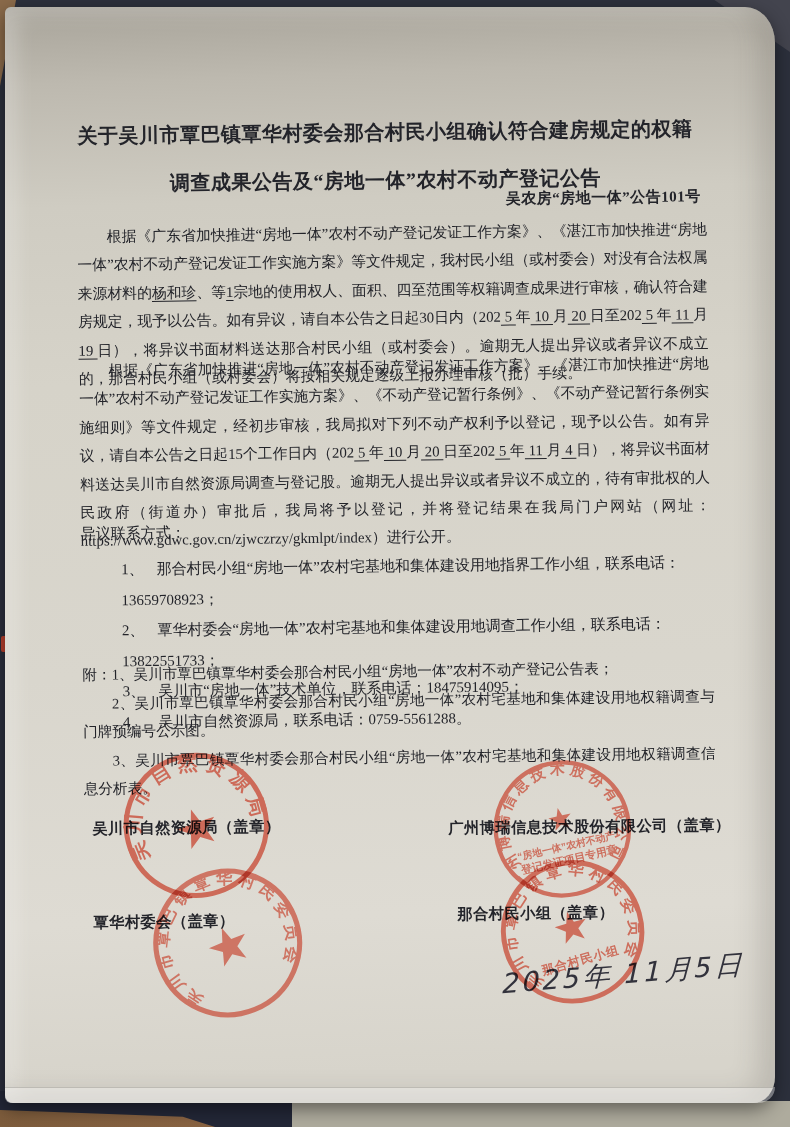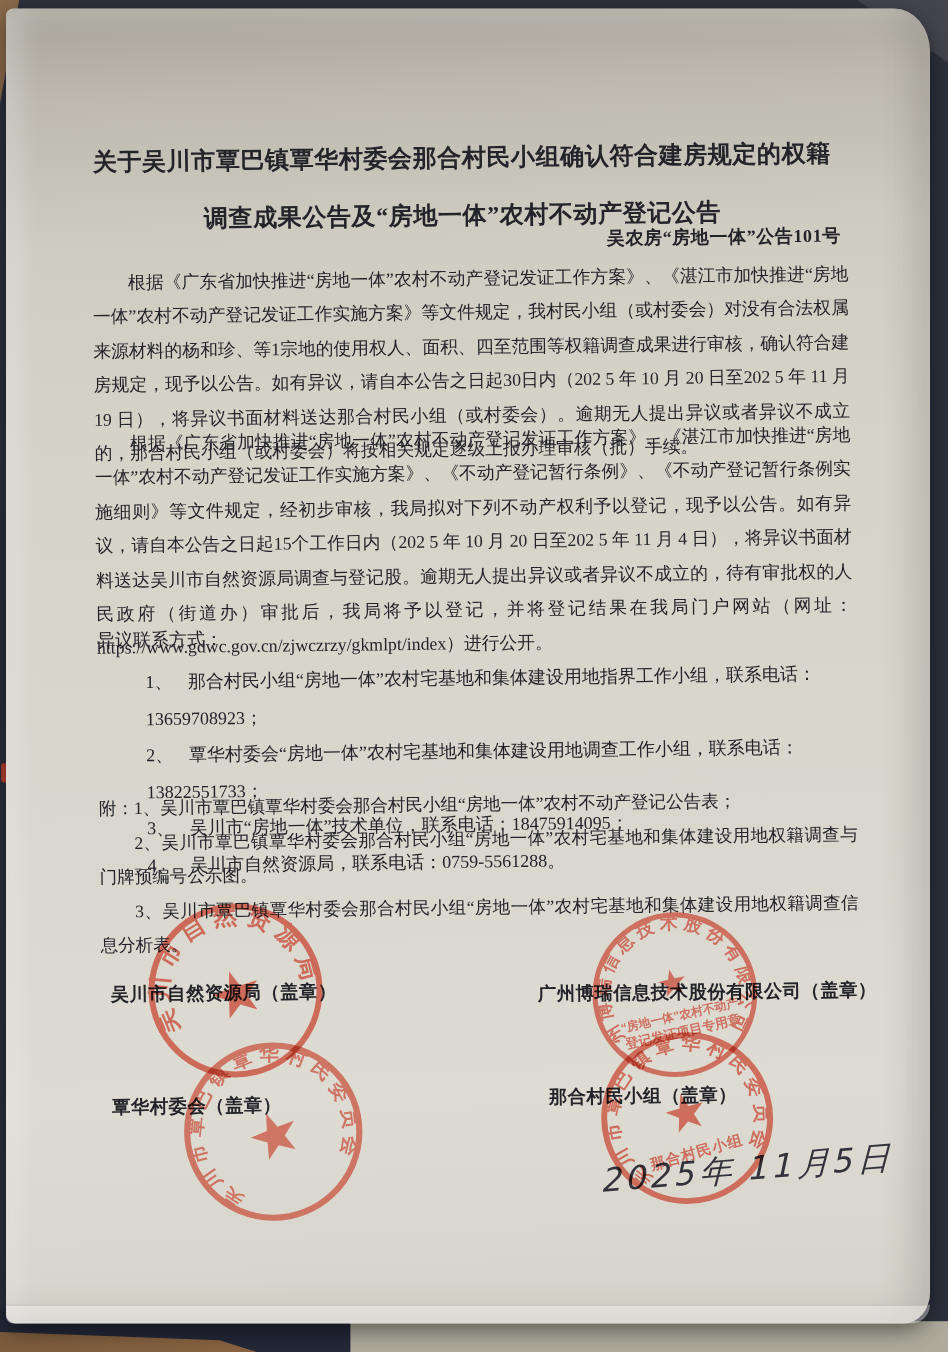--- a/index.html
+++ b/index.html
@@ -34,21 +34,21 @@
     border-radius:0 0 22px 8px;
   }
   .content{position:absolute;inset:0;transform:rotate(-.7deg);color:#23242a;}
   
   .title{position:absolute;top:88px;left:60px;right:60px;text-align:center;
     font-size:20px;font-weight:bold;line-height:48px;letter-spacing:.5px;}
   .docno{position:absolute;top:184px;right:70px;font-size:15px;font-weight:600;letter-spacing:.5px;}
   .para{position:absolute;left:76px;right:64px;font-size:14.8px;line-height:28.4px;
     text-align:justify;text-indent:2em;margin:0;}
   .p1{top:212px;} .p2{top:346px;}
-  .u{text-underline-offset:3px;}
+  .u{text-decoration:underline;text-underline-offset:3px;}
   .contact-h{position:absolute;top:514px;left:76px;font-size:15px;margin:0;}
   .contact{position:absolute;top:544px;left:76px;right:60px;margin:0;padding:0;list-style:none;
     font-size:15px;line-height:30.5px;}
   .contact li{padding-left:40px;}
   .contact .no{margin-right:13px;}
   .attach{position:absolute;top:650px;left:76px;right:62px;font-size:14.6px;line-height:28.6px;}
   .attach p{margin:0;text-align:justify;}
   .attach p+p{text-indent:2em;}
   
   .sig{position:absolute;font-size:15.2px;font-weight:600;letter-spacing:.5px;white-space:nowrap;}

